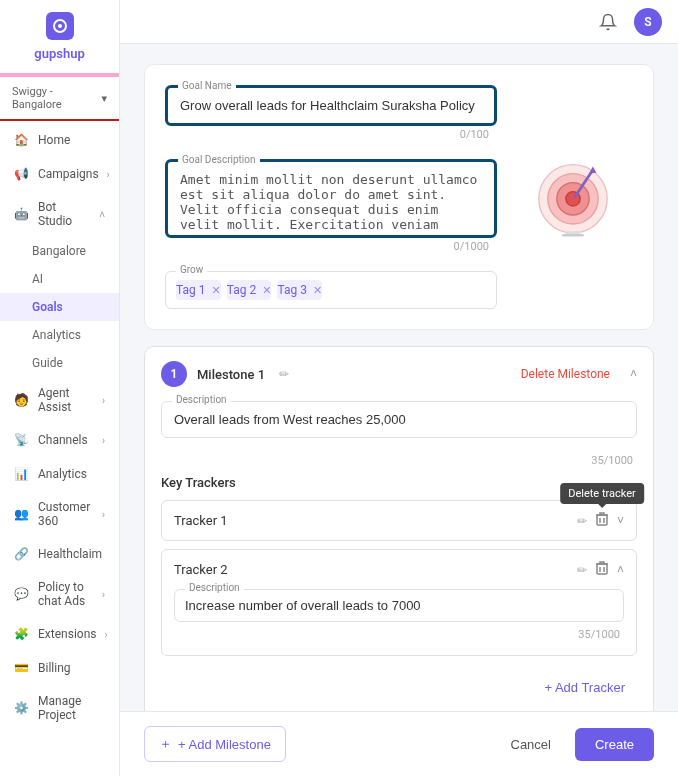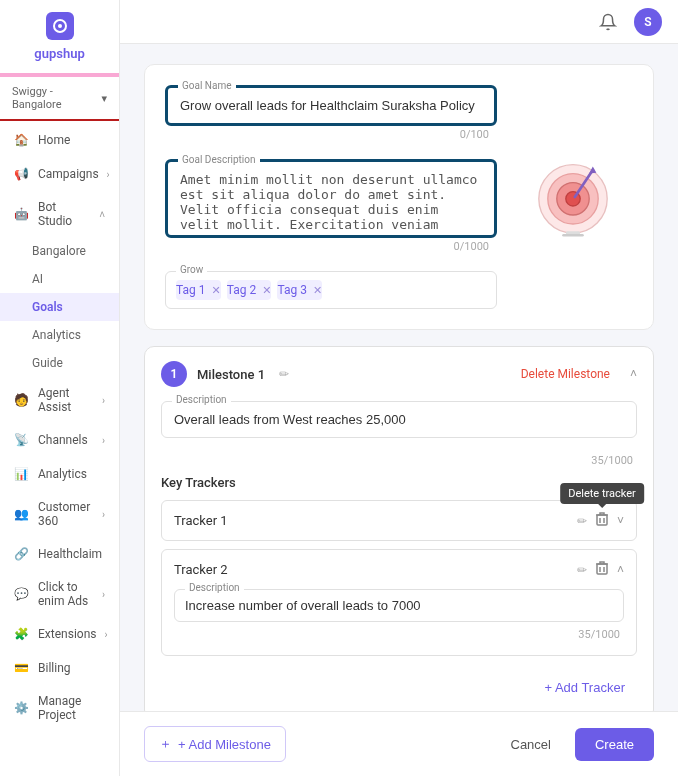--- a/index.html
+++ b/index.html
@@ -155,21 +155,21 @@
         <span class="nav-icon">👥</span>
         <span>Customer 360</span>
         <span class="nav-arrow">›</span>
       </div>
       <div class="nav-item">
         <span class="nav-icon">🔗</span>
         <span>Healthclaim</span>
       </div>
       <div class="nav-item">
         <span class="nav-icon">💬</span>
-        <span>Click to enim Ads</span>
+        <span>Policy to chat Ads</span>
         <span class="nav-arrow">›</span>
       </div>
       <div class="nav-item">
         <span class="nav-icon">🧩</span>
         <span>Extensions</span>
         <span class="nav-arrow">›</span>
       </div>
       <div class="nav-item">
         <span class="nav-icon">💳</span>
         <span>Billing</span>

